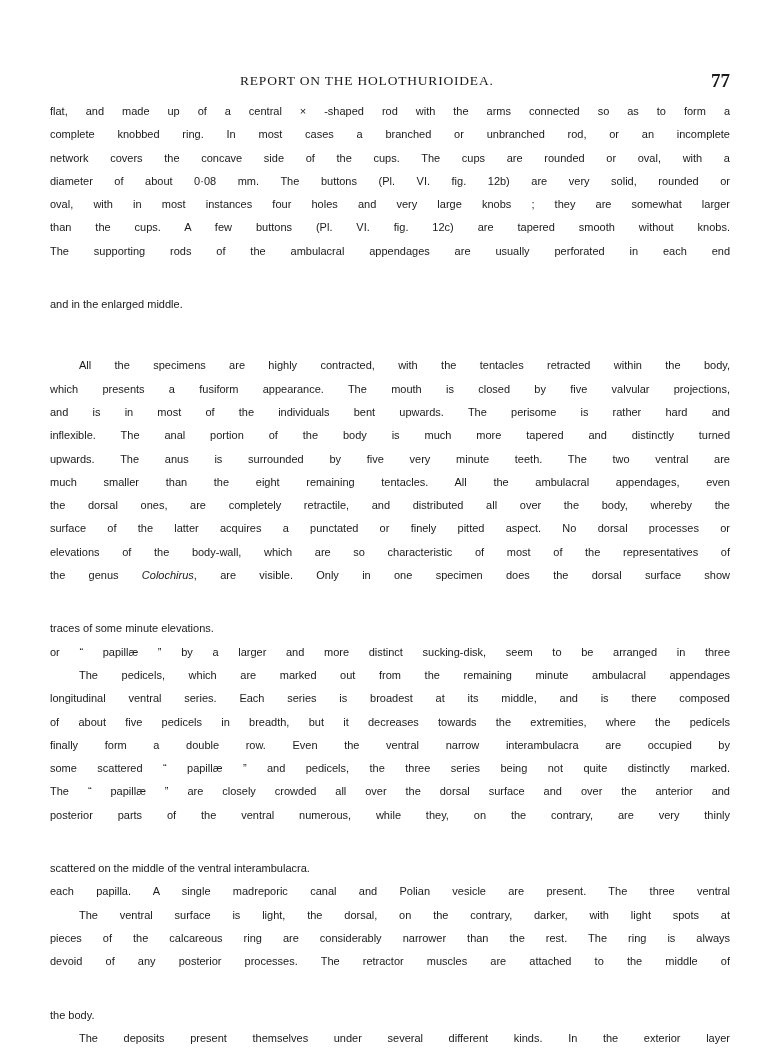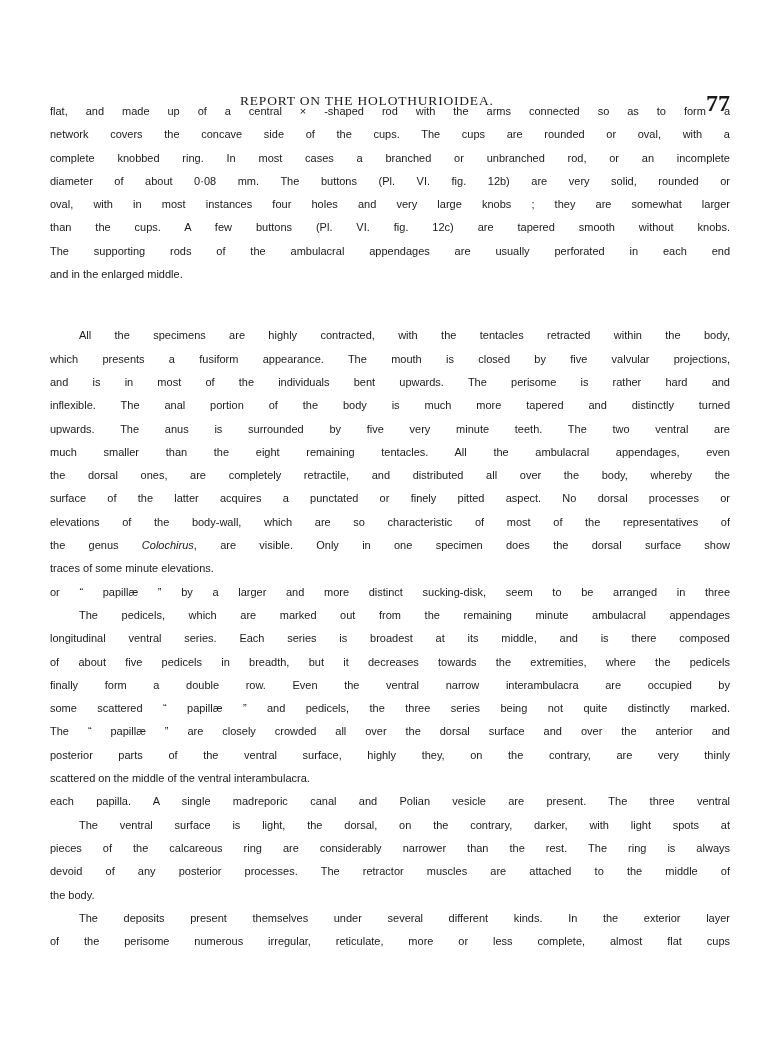--- a/index.html
+++ b/index.html
@@ -1,40 +1,40 @@
 <!DOCTYPE html>
 <html><head>
 <meta charset="utf-8">
 <style>
   html, body { margin: 0; padding: 0; background: #ffffff; }
   body { width: 776px; height: 1050px; position: relative; overflow: hidden; color: #1a1a1a; font-family: "DejaVu Serif", "Liberation Serif", serif; }
-  .header { position: absolute; top: 70px; left: 50px; width: 680px; height: 24px; margin-top: 20px; }
+  .header { position: absolute; top: 70px; left: 50px; width: 680px; height: 24px; }
   .running-title { position: absolute; left: 190px; top: 3px; font-family: "Liberation Serif", serif; font-size: 13.5px; letter-spacing: 0.8px; }
-  .page-number { position: absolute; right: 0; top: 0; font-family: "Liberation Serif", serif; font-size: 24px; font-weight: bold; }
+  .page-number { position: absolute; right: 0; top: 0; font-family: "Liberation Serif", serif; font-size: 19px; font-weight: bold; }
   .body { position: absolute; top: 100px; left: 50px; width: 680px; font-family: Liberation Sans, sans-serif; font-size: 11px; line-height: 23.3px; text-align: justify; }
   .line { display: block; text-align: justify; text-align-last: justify; white-space: nowrap; height: 23.3px; }
-  .line.last { text-align-last: left; }
+  .line.last { text-align-last: left; margin-top: 30px; }
   .indent { padding-left: 29px; }
   .gap { height: 30px; }
   .smallgap { height: 8px; }
   i { font-style: italic; }
 </style>
 </head>
 <body>
 
 <div class="header">
   <span class="running-title">REPORT ON THE HOLOTHURIOIDEA.</span>
   <span class="page-number">77</span>
 </div>
 
 <div class="body">
   <div>
     <span class="line">flat, and made up of a central × -shaped rod with the arms connected so as to form a</span>
+    <span class="line">complete knobbed ring.  In most cases a branched or unbranched rod, or an incomplete</span>
     <span class="line">network covers the concave side of the cups.  The cups are rounded or oval, with a</span>
-    <span class="line">complete knobbed ring.  In most cases a branched or unbranched rod, or an incomplete</span>
     <span class="line">diameter of about 0·08 mm.  The buttons (Pl. VI. fig. 12b) are very solid, rounded or</span>
     <span class="line">oval, with in most instances four holes and very large knobs ; they are somewhat larger</span>
     <span class="line">than the cups.  A few buttons (Pl. VI. fig. 12c) are tapered smooth without knobs.</span>
     <span class="line">The supporting rods of the ambulacral appendages are usually perforated in each end</span>
     <span class="line last">and in the enlarged middle.</span>
   </div>
 
   <div class="gap"></div>
 
 
@@ -56,21 +56,21 @@
   </div>
 
   <div>
     <span class="line">or “ papillæ ” by a larger and more distinct sucking-disk, seem to be arranged in three</span>
     <span class="line indent">The pedicels, which are marked out from the remaining minute ambulacral appendages</span>
     <span class="line">longitudinal ventral series.  Each series is broadest at its middle, and is there composed</span>
     <span class="line">of about five pedicels in breadth, but it decreases towards the extremities, where the pedicels</span>
     <span class="line">finally form a double row.  Even the ventral narrow interambulacra are occupied by</span>
     <span class="line">some scattered “ papillæ ” and pedicels, the three series being not quite distinctly marked.</span>
     <span class="line">The “ papillæ ” are closely crowded all over the dorsal surface and over the anterior and</span>
-    <span class="line">posterior parts of the ventral surface, highly they, on the contrary, are very thinly</span>
+    <span class="line">posterior parts of the ventral numerous, while they, on the contrary, are very thinly</span>
     <span class="line last">scattered on the middle of the ventral interambulacra.</span>
   </div>
 
   <div>
     <span class="line">each papilla.  A single madreporic canal and Polian vesicle are present.  The three ventral</span>
     <span class="line indent">The ventral surface is light, the dorsal, on the contrary, darker, with light spots at</span>
     <span class="line">pieces of the calcareous ring are considerably narrower than the rest.  The ring is always</span>
     <span class="line">devoid of any posterior processes.  The retractor muscles are attached to the middle of</span>
     <span class="line last">the body.</span>
   </div>

